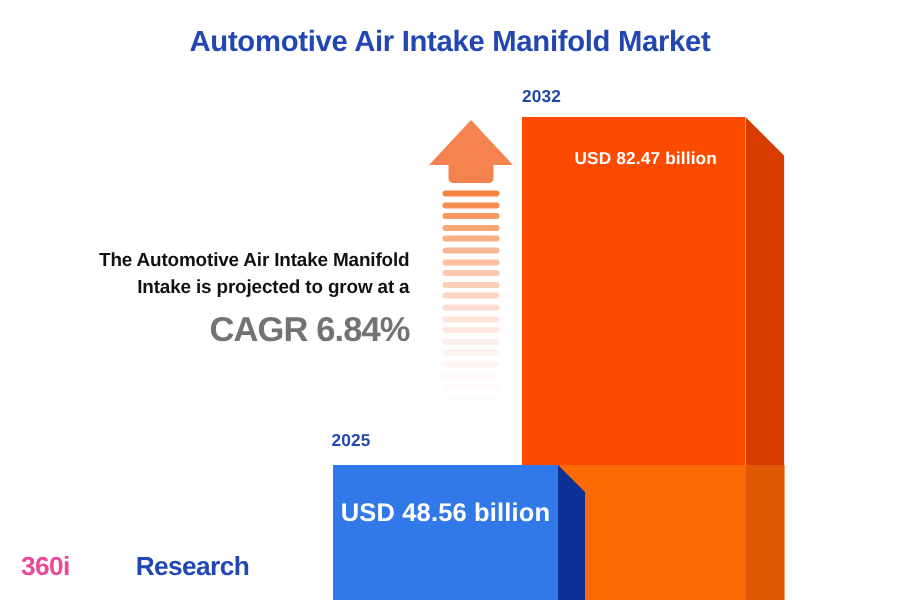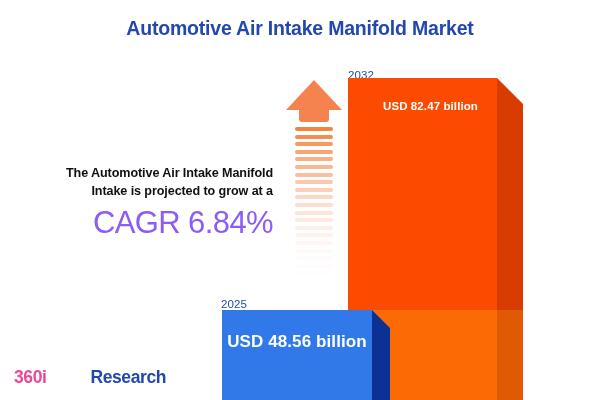--- a/index.html
+++ b/index.html
@@ -32,24 +32,23 @@
     font-weight: bold;
     color: #2347b0;
     letter-spacing: -0.2px;
     white-space: nowrap;
   }
 
   
   .year-label {
     position: absolute;
     font-size: 11.5px;
-    font-weight: normal;
+    font-weight: bold;
     color: #2347b0;
     letter-spacing: 0.1px;
-    margin-top: 10px;
   }
   #year-2032 { left: 348px; top: 59px; }
   #year-2024 { left: 221px; top: 288px; }
 
   
   .bar-group { position: absolute; }
 
   
   #bar-2032 {
     left: 348px;
@@ -199,23 +198,23 @@
   }
   #cagr-lead {
     font-size: 12.6px;
     font-weight: bold;
     color: #111111;
     line-height: 1.42;
     letter-spacing: -0.1px;
   }
   #cagr-value {
     margin-top: 6px;
-    font-size: 31px;
-    font-weight: normal;
-    color: #8b5cf6;
+    font-size: 23px;
+    font-weight: bold;
+    color: #737373;
     letter-spacing: -0.6px;
     line-height: 1.05;
   }
 
   
   #brand-logo {
     position: absolute;
     left: 14px;
     top: 367px;
     font-size: 17.5px;

